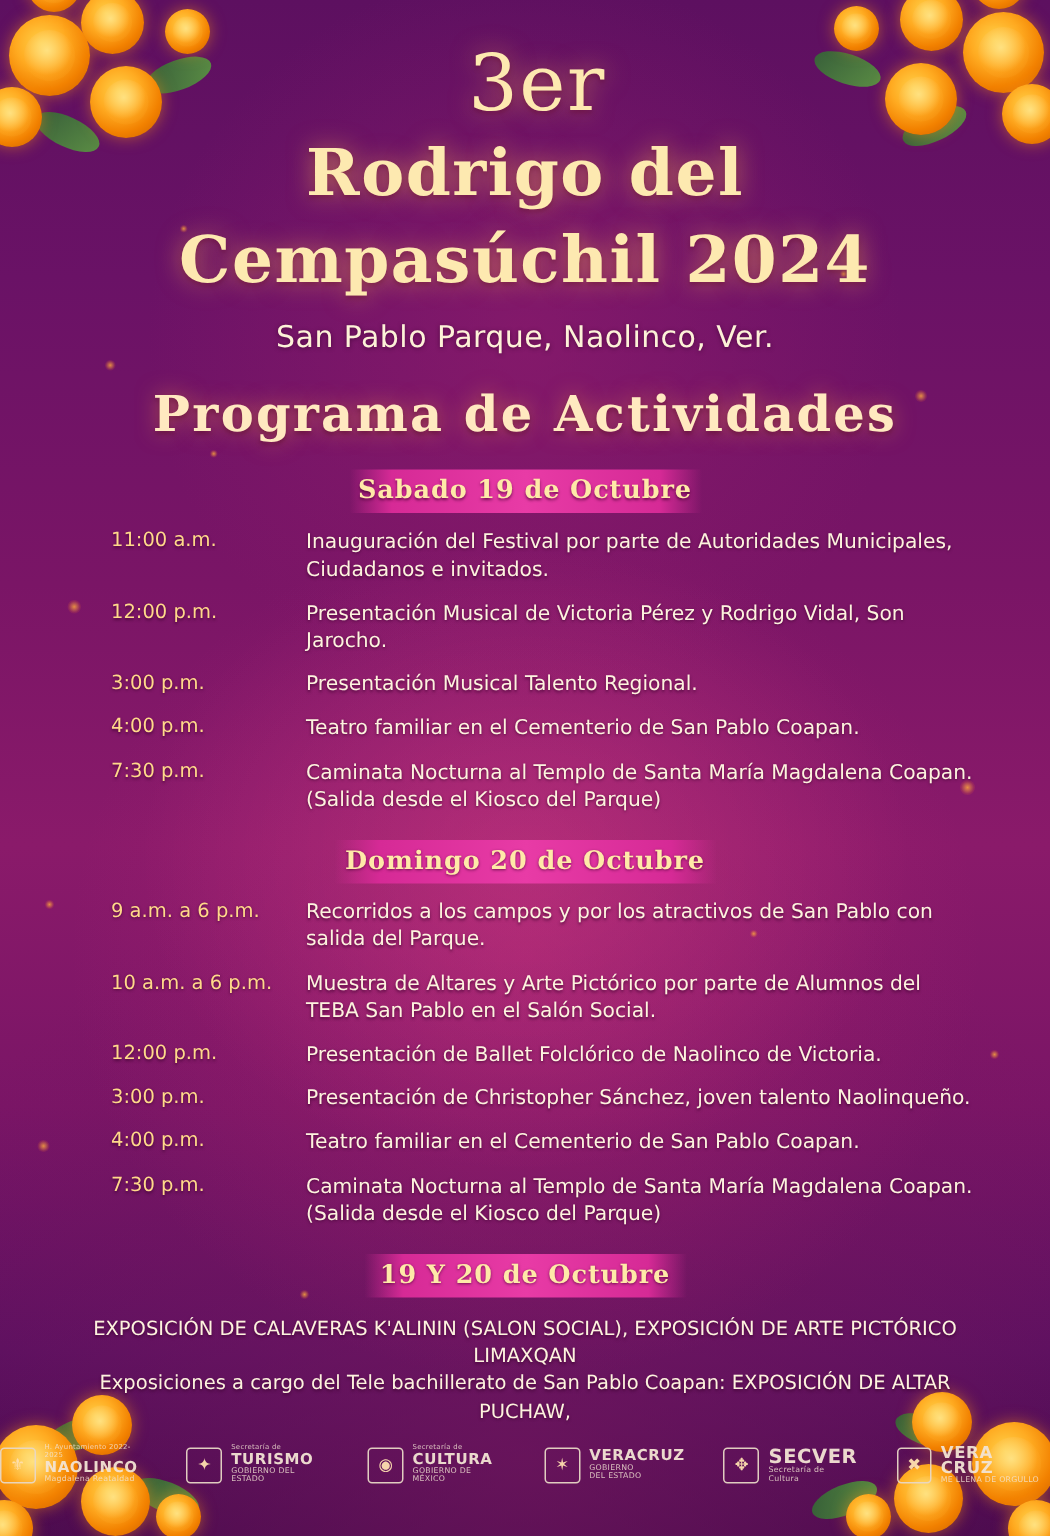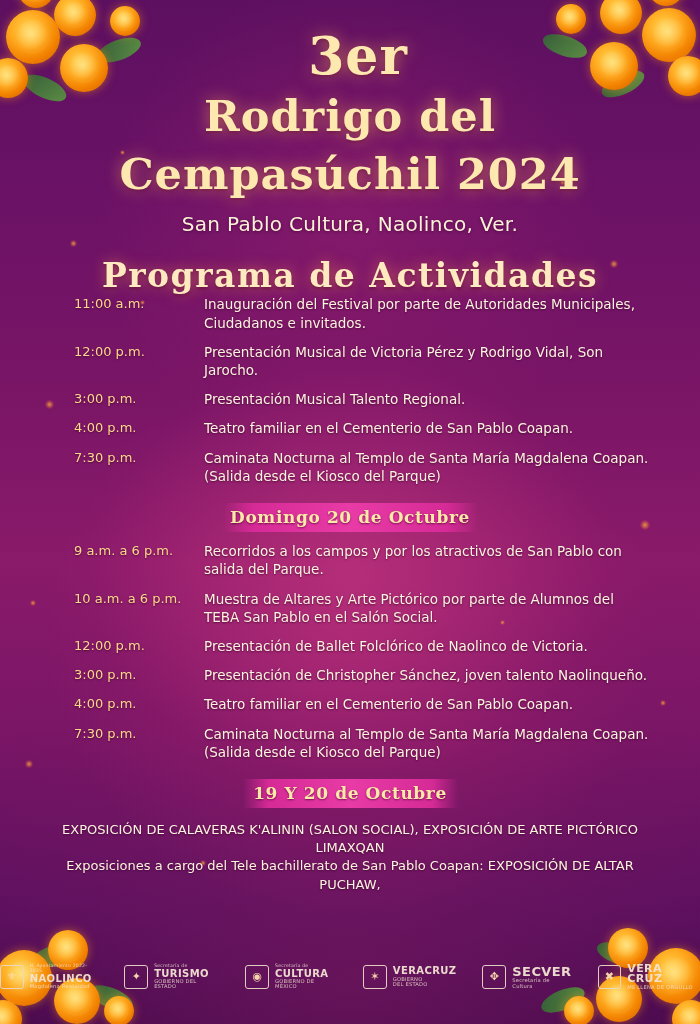--- a/index.html
+++ b/index.html
@@ -55,21 +55,21 @@
     border-radius: 50% 50% 50% 50%;
     background: linear-gradient(120deg, #2f6b32, #5aa33f);
     opacity: .85;
   }
 
   .content { position: relative; z-index: 5; }
 
   .title-block { text-align: center; padding-top: 30px; }
   .t-3er {
     font-family: "DejaVu Serif", serif;
-    font-weight: 700;
+    font-weight: 400;
     font-size: 52px;
     color: #fde9b0;
     letter-spacing: 1px;
     text-shadow: 0 0 16px rgba(255,180,80,0.55), 0 2px 3px rgba(90,0,60,.6);
     line-height: 1;
     padding-left: 16px;
   }
   .t-fest {
     font-family: "DejaVu Serif", serif;
     font-weight: 700;
@@ -247,24 +247,25 @@
     <div class="flower" style="left:672px; top:1000px;width:38px; height:38px;"></div>
     <div class="flower" style="left:564px; top:996px; width:30px; height:30px;"></div>
   </div>
 
   <div class="content">
 
     <div class="title-block">
       <div class="t-3er">3er</div>
       <div class="t-fest">Rodrigo del</div>
       <div class="t-fest">Cempasúchil 2024</div>
-      <div class="t-sub">San Pablo Cultura, Naolinco, Ver.</div>
+      <div class="t-sub">San Pablo Parque, Naolinco, Ver.</div>
       <div class="t-prog">Programa de Actividades</div>
     </div>
 
+    <div class="daybar">Sabado 19 de Octubre</div>
     <div class="schedule">
       <div class="row">
         <div class="time">11:00 a.m.</div>
         <div class="desc">Inauguración del Festival por parte de Autoridades Municipales, Ciudadanos e invitados.</div>
       </div>
       <div class="row">
         <div class="time">12:00 p.m.</div>
         <div class="desc">Presentación Musical de Victoria Pérez y Rodrigo Vidal, Son Jarocho.</div>
       </div>
       <div class="row">

